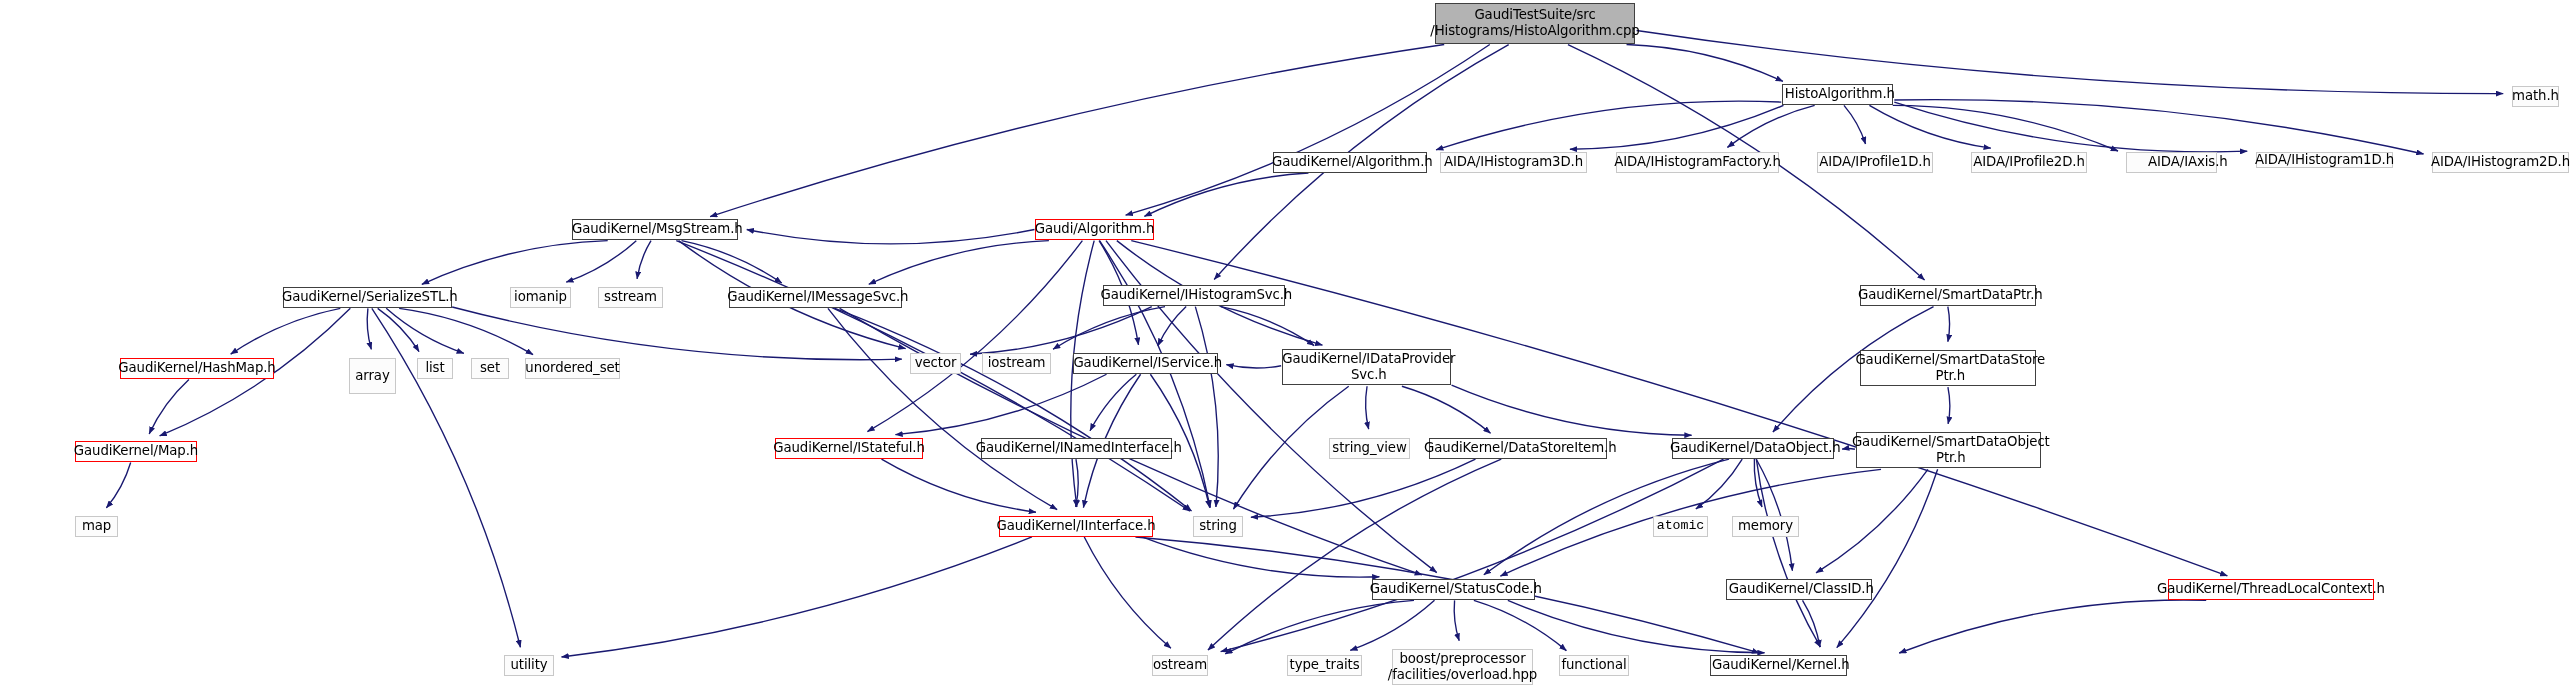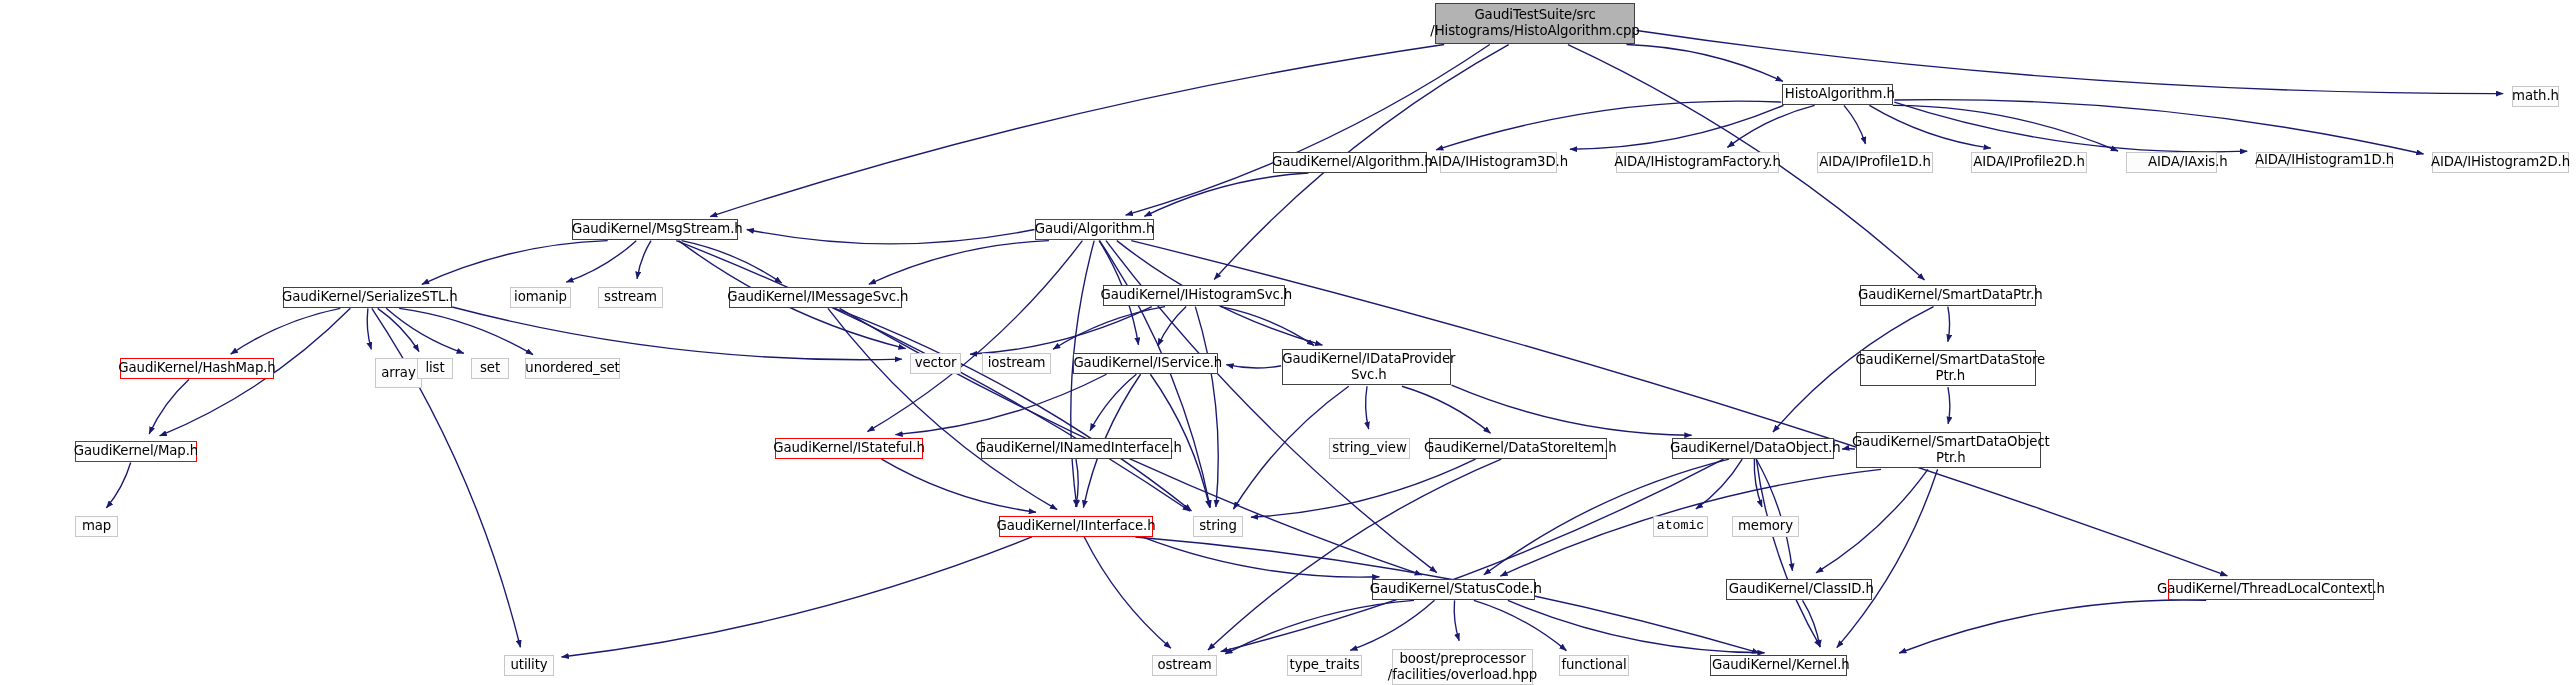--- a/index.html
+++ b/index.html
@@ -113,39 +113,39 @@
         <path d="M2104.8,701.0 Q2120.4,726.3 2125.1,755.6" marker-end="url(#ah)"></path>
         <path d="M2576.2,701.0 Q2390.8,695.9 2217.7,762.5" marker-end="url(#ah)"></path>
       </g>
   </svg>
   <div id="nodes">
       <div class="node root two" style="left: 1435px; top: 2.6px; width: 200px; height: 41px;">GaudiTestSuite/src
 /Histograms/HistoAlgorithm.cpp</div>
       <div class="node sys" style="left: 2512px; top: 86px; width: 47px; height: 20.6px;">math.h</div>
       <div class="node hdr" style="left: 1782px; top: 84px; width: 111px; height: 20.6px;">HistoAlgorithm.h</div>
       <div class="node hdr" style="left: 1273px; top: 152px; width: 154px; height: 20.6px;">GaudiKernel/Algorithm.h</div>
-      <div class="node sys" style="left: 1440px; top: 152px; width: 117px; height: 20.6px;">AIDA/IHistogram3D.h</div>
+      <div class="node sys" style="left: 1440px; top: 152px; width: 147px; height: 20.6px;">AIDA/IHistogram3D.h</div>
       <div class="node sys" style="left: 1616px; top: 152px; width: 163px; height: 20.6px;">AIDA/IHistogramFactory.h</div>
       <div class="node sys" style="left: 1817px; top: 152px; width: 116px; height: 20.6px;">AIDA/IProfile1D.h</div>
       <div class="node sys" style="left: 1971px; top: 152px; width: 116px; height: 20.6px;">AIDA/IProfile2D.h</div>
       <div class="node sys" style="left: 2126px; top: 152px; width: 91px; height: 20.6px; padding-left: 36px;">AIDA/IAxis.h</div>
       <div class="node sys" style="left: 2256px; top: 152px; width: 137px; height: 16px;">AIDA/IHistogram1D.h</div>
       <div class="node sys" style="left: 2432px; top: 152px; width: 137px; height: 20.6px;">AIDA/IHistogram2D.h</div>
       <div class="node hdr" style="left: 572px; top: 219px; width: 166px; height: 20.6px;">GaudiKernel/MsgStream.h</div>
       <div class="node red" style="left: 1035px; top: 219px; width: 119px; height: 20.6px;">Gaudi/Algorithm.h</div>
       <div class="node hdr" style="left: 1860px; top: 285px; width: 176px; height: 20.6px;">GaudiKernel/SmartDataPtr.h</div>
       <div class="node hdr" style="left: 283px; top: 287px; width: 169px; height: 20.6px;">GaudiKernel/SerializeSTL.h</div>
       <div class="node sys" style="left: 510px; top: 287px; width: 61px; height: 20.6px;">iomanip</div>
       <div class="node sys" style="left: 598px; top: 287px; width: 65px; height: 20.6px;">sstream</div>
       <div class="node hdr" style="left: 729px; top: 287px; width: 173px; height: 20.6px;">GaudiKernel/IMessageSvc.h</div>
       <div class="node hdr" style="left: 1103px; top: 285px; width: 182px; height: 20.6px;">GaudiKernel/IHistogramSvc.h</div>
       <div class="node hdr two" style="left: 1860px; top: 350px; width: 176px; height: 36px;">GaudiKernel/SmartDataStore
 Ptr.h</div>
       <div class="node red" style="left: 120px; top: 358px; width: 154px; height: 20.6px;">GaudiKernel/HashMap.h</div>
-      <div class="node sys" style="left: 349px; top: 358px; width: 47px; height: 30px; margin-left: 26px;">array</div>
+      <div class="node sys" style="left: 349px; top: 358px; width: 47px; height: 36px;">array</div>
       <div class="node sys" style="left: 417px; top: 358px; width: 36px; height: 20.6px;">list</div>
       <div class="node sys" style="left: 471px; top: 358px; width: 38px; height: 20.6px;">set</div>
       <div class="node sys" style="left: 525px; top: 358px; width: 95px; height: 20.6px;">unordered_set</div>
       <div class="node sys" style="left: 910px; top: 353px; width: 51px; height: 20.6px;">vector</div>
       <div class="node sys" style="left: 982px; top: 353px; width: 69px; height: 20.6px;">iostream</div>
       <div class="node hdr" style="left: 1073px; top: 353px; width: 145px; height: 20.6px;">GaudiKernel/IService.h</div>
       <div class="node hdr two" style="left: 1282px; top: 349px; width: 169px; height: 36px;">GaudiKernel/IDataProvider
 Svc.h</div>
       <div class="node red" style="left: 75px; top: 441px; width: 122px; height: 20.6px;">GaudiKernel/Map.h</div>
       <div class="node red" style="left: 775px; top: 438px; width: 148px; height: 20.6px;">GaudiKernel/IStateful.h</div>
@@ -157,21 +157,21 @@
 Ptr.h</div>
       <div class="node sys" style="left: 75px; top: 516px; width: 43px; height: 20.6px;">map</div>
       <div class="node red" style="left: 999px; top: 516px; width: 154px; height: 20.6px;">GaudiKernel/IInterface.h</div>
       <div class="node sys" style="left: 1193px; top: 516px; width: 50px; height: 20.6px;">string</div>
       <div class="node sys" style="left: 1653px; top: 516px; width: 55px; height: 20.6px; font-family: Liberation Mono, monospace;">atomic</div>
       <div class="node sys" style="left: 1732px; top: 516px; width: 67px; height: 20.6px;">memory</div>
       <div class="node hdr" style="left: 1372px; top: 579px; width: 163px; height: 20.6px;">GaudiKernel/StatusCode.h</div>
       <div class="node hdr" style="left: 1726px; top: 579px; width: 146px; height: 20.6px;">GaudiKernel/ClassID.h</div>
       <div class="node red" style="left: 2168px; top: 579px; width: 206px; height: 20.6px;">GaudiKernel/ThreadLocalContext.h</div>
       <div class="node sys" style="left: 504px; top: 655px; width: 50px; height: 20.6px;">utility</div>
-      <div class="node sys" style="left: 1152px; top: 655px; width: 65px; height: 20.6px;">ostream</div>
+      <div class="node sys" style="left: 1152px; top: 655px; width: 56px; height: 20.6px;">ostream</div>
       <div class="node sys" style="left: 1287px; top: 655px; width: 75px; height: 20.6px;">type_traits</div>
       <div class="node sys two" style="left: 1392px; top: 649px; width: 141px; height: 36px;">boost/preprocessor
 /facilities/overload.hpp</div>
       <div class="node sys" style="left: 1559px; top: 655px; width: 70px; height: 20.6px;">functional</div>
       <div class="node hdr" style="left: 1710px; top: 655px; width: 137px; height: 20.6px;">GaudiKernel/Kernel.h</div>
     </div>
 </div>
 
 
 </body></html>

